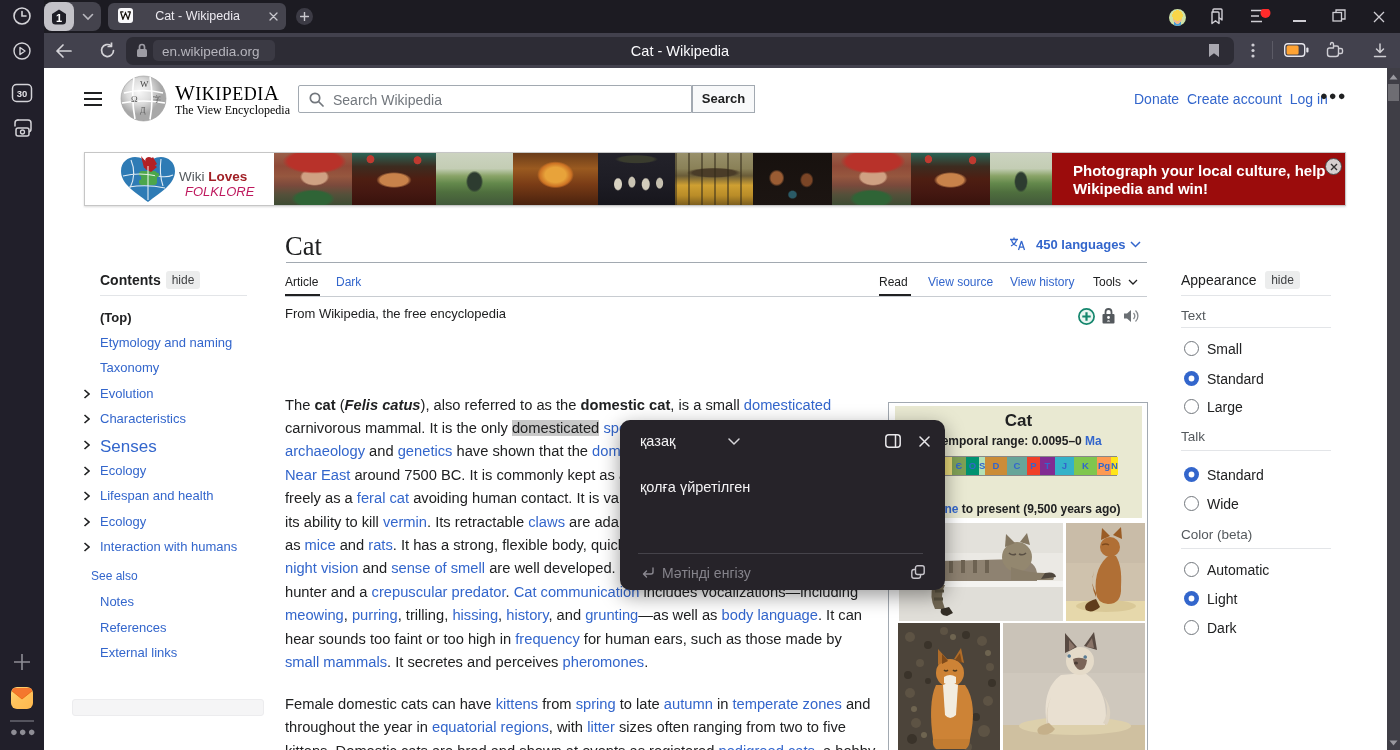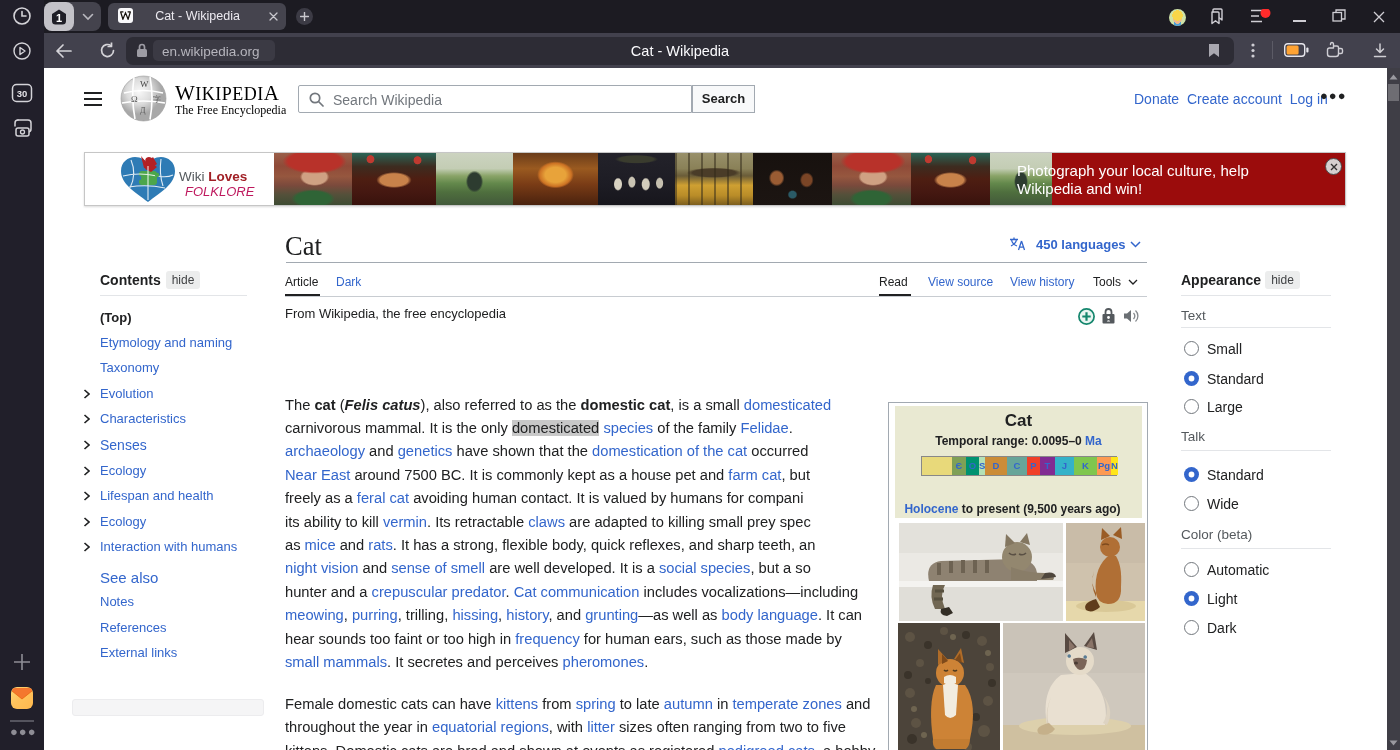--- a/index.html
+++ b/index.html
@@ -188,21 +188,21 @@
       </radialGradient>
     </defs>
     <circle cx="23.5" cy="23.5" r="22.5" fill="url(#globe)" stroke="#9a9a9a" stroke-width="0.6"></circle>
     <path d="M4 18 Q23 13 43 18 M2 28 Q23 24 45 28 M14 2.5 Q11 23 15 44 M30 2 Q34 23 30 44.5" fill="none" stroke="#ffffff" stroke-width="1.6"></path>
     <text x="11" y="27" font-size="9" fill="#555" font-family="Liberation Serif">Ω</text>
     <text x="20" y="12" font-size="9" fill="#444" font-family="Liberation Serif">W</text>
     <text x="33" y="27" font-size="8" fill="#555" font-family="Liberation Serif">字</text>
     <text x="20" y="38" font-size="8" fill="#555" font-family="Liberation Serif">Д</text>
   </svg>
   <div class="abs" style="left:175px;top:81px;font-family:'Liberation Serif',serif;font-size:21px;color:#000;letter-spacing:0.5px">W<span style="font-size:18px">IKIPEDI</span>A</div>
-  <div class="abs" style="left:175px;top:103px;font-family:'Liberation Serif',serif;font-size:12px;color:#000">The Free Encyclopedia</div>
+  <div class="abs" style="left:175px;top:103px;font-family:'Liberation Serif',serif;font-size:12px;color:#000">The View Encyclopedia</div>
   <div class="abs" style="left:298px;top:85px;width:394px;height:28px;border:1px solid #a2a9b1;border-radius:2px 0 0 2px;background:#fff"></div>
   <svg class="abs" style="left:309px;top:92px" width="15" height="15" viewBox="0 0 15 15">
     <circle cx="6" cy="6" r="4.7" fill="none" stroke="#72777d" stroke-width="1.7"></circle>
     <path d="M9.5 9.5 L14 14" stroke="#72777d" stroke-width="1.7" stroke-linecap="round"></path>
   </svg>
   <div class="abs" style="left:333px;top:92px;font-size:14px;color:#72777d">Search Wikipedia</div>
   <div class="abs" style="left:692px;top:85px;width:63px;height:28px;border:1px solid #a2a9b1;background:#f8f9fa;text-align:center;line-height:26px;font-size:13px;font-weight:bold;color:#202122">Search</div>
   <div class="abs pre" style="left:1134px;top:91px;font-size:14px"><span class="lk">Donate</span>&nbsp;&nbsp;<span class="lk">Create account</span>&nbsp;&nbsp;<span class="lk">Log in</span></div>
   <div class="abs" style="left:1320px;top:88px;font-size:13px;color:#202122;letter-spacing:1px">●●●</div>
 
@@ -225,21 +225,21 @@
     <div class="seg segC" style="left:351px;width:77px"></div>
     <div class="seg segD" style="left:428px;width:85px"></div>
     <div class="seg segE" style="left:513px;width:77px"></div>
     <div class="seg segF" style="left:590px;width:78px"></div>
     <div class="seg segG" style="left:668px;width:79px"></div>
     <div class="seg segA" style="left:747px;width:79px"></div>
     <div class="seg segB" style="left:826px;width:79px"></div>
     <div class="seg segC" style="left:905px;width:62px"></div>
 
     <div class="abs" style="left:967px;top:0;width:293px;height:52px;background:#9b0c0c"></div>
-    <div class="abs" style="left:932px;top:9px;width:260px;font-size:15px;font-weight:normal;color:#fff;line-height:18px">Photograph your local culture, help Wikipedia and win!</div>
+    <div class="abs" style="left:988px;top:9px;width:260px;font-size:15px;font-weight:bold;color:#fff;line-height:18px">Photograph your local culture, help Wikipedia and win!</div>
     <div class="abs" style="left:1240px;top:5px;width:17px;height:17px;border-radius:50%;background:#d6d0d0;border:1.5px solid #4a4a4a"></div>
     <svg class="abs" style="left:1244.5px;top:9.5px" width="8" height="8" viewBox="0 0 8 8">
       <path d="M1 1 L7 7 M7 1 L1 7" stroke="#333" stroke-width="1.4"></path>
     </svg>
   </div>
 
   <div class="abs" style="left:285px;top:230.5px;font-family:'Liberation Serif',serif;font-size:26.5px;color:#202122">Cat</div>
   <svg class="abs" style="left:1009px;top:237px" width="17" height="15" viewBox="0 0 17 15">
     <path d="M1 2.5 H9 M5 0.5 V2.5 M2.5 2.5 C2.5 2.5 3 7 8 9 M7.5 2.5 C7.5 2.5 7 6.5 2 9" fill="none" stroke="#36c" stroke-width="1.3"></path>
     <path d="M12.5 4 L9.5 13 M12.5 4 L15.5 13 M10.5 10.2 H14.5" fill="none" stroke="#36c" stroke-width="1.3"></path>
@@ -319,31 +319,31 @@
       <path d="M1.5 1 L6 5 L1.5 9" fill="none" stroke="#202122" stroke-width="1.6"></path>
     </svg>
   <svg class="abs" style="left:83px;top:517px" width="7" height="10" viewBox="0 0 7 10">
       <path d="M1.5 1 L6 5 L1.5 9" fill="none" stroke="#202122" stroke-width="1.6"></path>
     </svg>
   <svg class="abs" style="left:83px;top:542px" width="7" height="10" viewBox="0 0 7 10">
       <path d="M1.5 1 L6 5 L1.5 9" fill="none" stroke="#202122" stroke-width="1.6"></path>
     </svg>
   <div class="abs lk" style="left:100px;top:386px;font-size:13px">Evolution</div>
   <div class="abs lk" style="left:100px;top:411px;font-size:13px">Characteristics</div>
-  <div class="abs lk" style="left:100px;top:437px;font-size:14px">Senses</div>
+  <div class="abs lk" style="left:100px;top:437px;font-size:17px">Senses</div>
   <div class="abs lk" style="left:100px;top:463px;font-size:13px">Ecology</div>
   <div class="abs lk" style="left:100px;top:488px;font-size:13px">Lifespan and health</div>
   <div class="abs lk" style="left:100px;top:514px;font-size:13px">Ecology</div>
   <div class="abs lk" style="left:100px;top:539px;font-size:13px">Interaction with humans</div>
-  <div class="abs lk" style="left:100px;top:569px;font-size:15px">See also</div>
+  <div class="abs lk" style="left:91px;top:569px;font-size:12px">See also</div>
   <div class="abs lk" style="left:100px;top:594px;font-size:13px">Notes</div>
   <div class="abs lk" style="left:100px;top:620px;font-size:13px">References</div>
   <div class="abs lk" style="left:100px;top:645px;font-size:13px">External links</div>
 
-  <div class="abs wtext" style="left:1181px;top:272px;font-size:14px;font-weight:bold">Appearance</div>
+  <div class="abs wtext" style="left:1181px;top:272px;font-size:14px;font-weight:normal">Appearance</div>
   <div class="hidebtn" style="left:1265px;top:271px;width:35px;height:18px;line-height:18px">hide</div>
   <div class="divider" style="left:1181px;top:295px;width:150px"></div>
   <div class="abs grey" style="left:1181px;top:308px;font-size:13.5px">Text</div>
   <div class="divider" style="left:1181px;top:327px;width:150px"></div>
   <div class="radio" style="left:1184px;top:341px"></div>
   <div class="rlabel" style="left:1207px;top:341px">Small</div>
   <div class="radio sel" style="left:1184px;top:371px"></div>
   <div class="rlabel" style="left:1207px;top:371px">Standard</div>
   <div class="radio" style="left:1184px;top:399px"></div>
   <div class="rlabel" style="left:1207px;top:399px">Large</div>
@@ -480,20 +480,43 @@
       <path d="M81 23 L91 9 L94 27 Z" fill="#584a42"></path>
       <path d="M83 24 L89 15 L91 25 Z" fill="#8a7468"></path>
       <path d="M70 36 Q77 33 84 37 Q83 47 77 47 Q71 45 70 36 Z" fill="#7a6457"></path>
       <ellipse cx="73" cy="40" rx="2" ry="1.6" fill="#4a3c34"></ellipse>
       <path d="M68 33 A1.8 1.8 0 1 0 68 33.1 M84 34 A1.8 1.8 0 1 0 84 34.1" fill="#5a7c94"></path>
       <path d="M100 100 Q108 86 100 72 Q112 88 104 102 Z" fill="#ddd3c2"></path>
       <path d="M46 100 Q30 104 36 111 Q46 114 52 106 Z" fill="#c5b08a"></path>
     </svg>
   </div>
 
+  <div class="abs" id="popup">
+    <div style="position:absolute;left:20px;top:13px;font-size:14.5px">қазақ</div>
+    <svg style="position:absolute;left:108px;top:18px" width="12" height="8" viewBox="0 0 12 8">
+      <path d="M1 1 L6 6 L11 1" fill="none" stroke="#d6d5d9" stroke-width="1.5" stroke-linecap="round"></path>
+    </svg>
+    <svg style="position:absolute;left:265px;top:14px" width="16" height="14" viewBox="0 0 16 14">
+      <rect x="0.8" y="0.8" width="14.4" height="12.4" rx="3" fill="none" stroke="#e8e7ea" stroke-width="1.5"></rect>
+      <path d="M10.5 1 V13" stroke="#e8e7ea" stroke-width="1.5"></path>
+    </svg>
+    <svg style="position:absolute;left:299px;top:16px" width="11" height="11" viewBox="0 0 11 11">
+      <path d="M1 1 L10 10 M10 1 L1 10" stroke="#e8e7ea" stroke-width="1.5" stroke-linecap="round"></path>
+    </svg>
+    <div style="position:absolute;left:20px;top:59px;font-size:14.5px">қолға үйретілген</div>
+    <div style="position:absolute;left:18px;top:133px;width:285px;height:1px;background:#45434a"></div>
+    <svg style="position:absolute;left:22px;top:147px" width="12" height="11" viewBox="0 0 12 11">
+      <path d="M11 1 V5 Q11 7 9 7 H2 M4.5 4 L1.5 7 L4.5 10" fill="none" stroke="#8a8890" stroke-width="1.4" stroke-linecap="round" stroke-linejoin="round"></path>
+    </svg>
+    <div style="position:absolute;left:42px;top:145px;font-size:14px;color:#85838b">Мәтінді енгізу</div>
+    <svg style="position:absolute;left:291px;top:145px" width="14" height="14" viewBox="0 0 14 14">
+      <rect x="4.5" y="0.8" width="8.7" height="8.7" rx="2" fill="none" stroke="#c8c6cc" stroke-width="1.4"></rect>
+      <path d="M9.5 9.5 V11 Q9.5 13.2 7.3 13.2 H3 Q0.8 13.2 0.8 11 V6.7 Q0.8 4.5 3 4.5 H4.5" fill="none" stroke="#c8c6cc" stroke-width="1.4"></path>
+    </svg>
+  </div>
 
   <div class="abs" style="left:72px;top:699px;width:192px;height:17px;background:#f5f5f6;border:1px solid #ececee;border-radius:3px"></div>
 </div>
 
 <style>
   .segA { background:
       radial-gradient(ellipse 55% 32% at 52% 16%, #b8322a 0 62%, rgba(184,50,42,0) 75%),
       radial-gradient(ellipse 26% 24% at 52% 46%, #cfa183 0 60%, rgba(207,161,131,0) 72%),
       radial-gradient(ellipse 40% 26% at 50% 88%, #2f6436 0 55%, rgba(47,100,54,0) 70%),
       linear-gradient(180deg,#9a5f49 0%,#8f4a38 25%,#96573f 45%,#7b4a3c 62%,#54503a 80%,#3e4c33 100%); }

